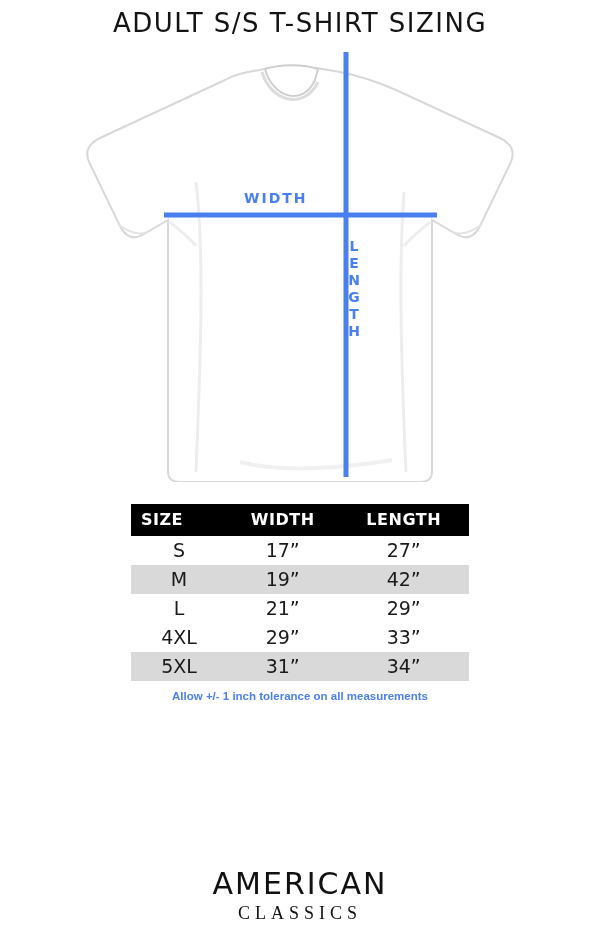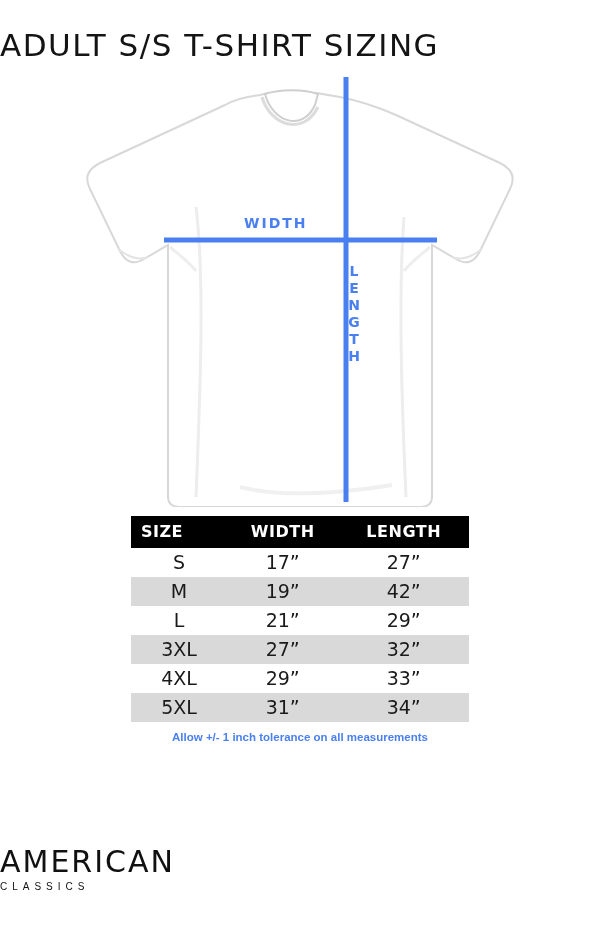--- a/index.html
+++ b/index.html
@@ -17,26 +17,26 @@
   }
   .page {
     width: 600px;
     height: 943px;
     position: relative;
     background: #ffffff;
   }
 
   
   .title {
-    text-align: left;
-    font-size: 31px;
+    text-align: center;
+    font-size: 26px;
     letter-spacing: 1.5px;
     font-weight: 400;
     color: #141414;
-    padding-top: 27px;
+    padding-top: 8px;
     font-family: "DejaVu Sans", sans-serif;
   }
 
   
   .shirt-area {
     position: relative;
     width: 600px;
     height: 440px;
     margin-top: 4px;
   }
@@ -63,21 +63,21 @@
     writing-mode: vertical-rl;
     text-orientation: upright;
     letter-spacing: 1px;
     line-height: 1;
   }
 
   
   .table-wrap {
     position: absolute;
     left: 131px;
-    top: 516px;
+    top: 504px;
     width: 338px;
   }
   table.size-table {
     border-collapse: collapse;
     width: 338px;
     font-family: "DejaVu Sans", sans-serif;
   }
   table.size-table th {
     background: #000000;
     color: #ffffff;
@@ -112,34 +112,35 @@
     font-weight: bold;
     margin-top: 9px;
     font-family: Liberation Sans, sans-serif;
   }
 
   
   .brand {
     position: absolute;
     left: 0;
     right: 0;
-    top: 844px;
+    top: 866px;
+    text-align: center;
   }
   .brand-main {
     font-size: 30px;
     letter-spacing: 2px;
     color: #111111;
     font-family: "DejaVu Sans", sans-serif;
   }
   .brand-sub {
-    font-size: 10px;
+    font-size: 18px;
     letter-spacing: 5px;
     color: #111111;
     margin-top: 2px;
-    font-family: Liberation Sans, sans-serif;
+    font-family: Liberation Serif, serif;
   }
 </style>
 </head>
 <body>
 
 <div class="page">
 
   <div class="title">ADULT S/S T-SHIRT SIZING</div>
 
   <div class="shirt-area">
@@ -207,25 +208,20 @@
         <tr class="odd">
           <td>M</td>
           <td>19”</td>
           <td>42”</td>
         </tr>
         <tr class="even">
           <td>L</td>
           <td>21”</td>
           <td>29”</td>
         </tr>
-        <tr class="odd">
-          <td>3XL</td>
-          <td>27”</td>
-          <td>32”</td>
-        </tr>
         <tr class="even">
           <td>4XL</td>
           <td>29”</td>
           <td>33”</td>
         </tr>
         <tr class="odd">
           <td>5XL</td>
           <td>31”</td>
           <td>34”</td>
         </tr>

